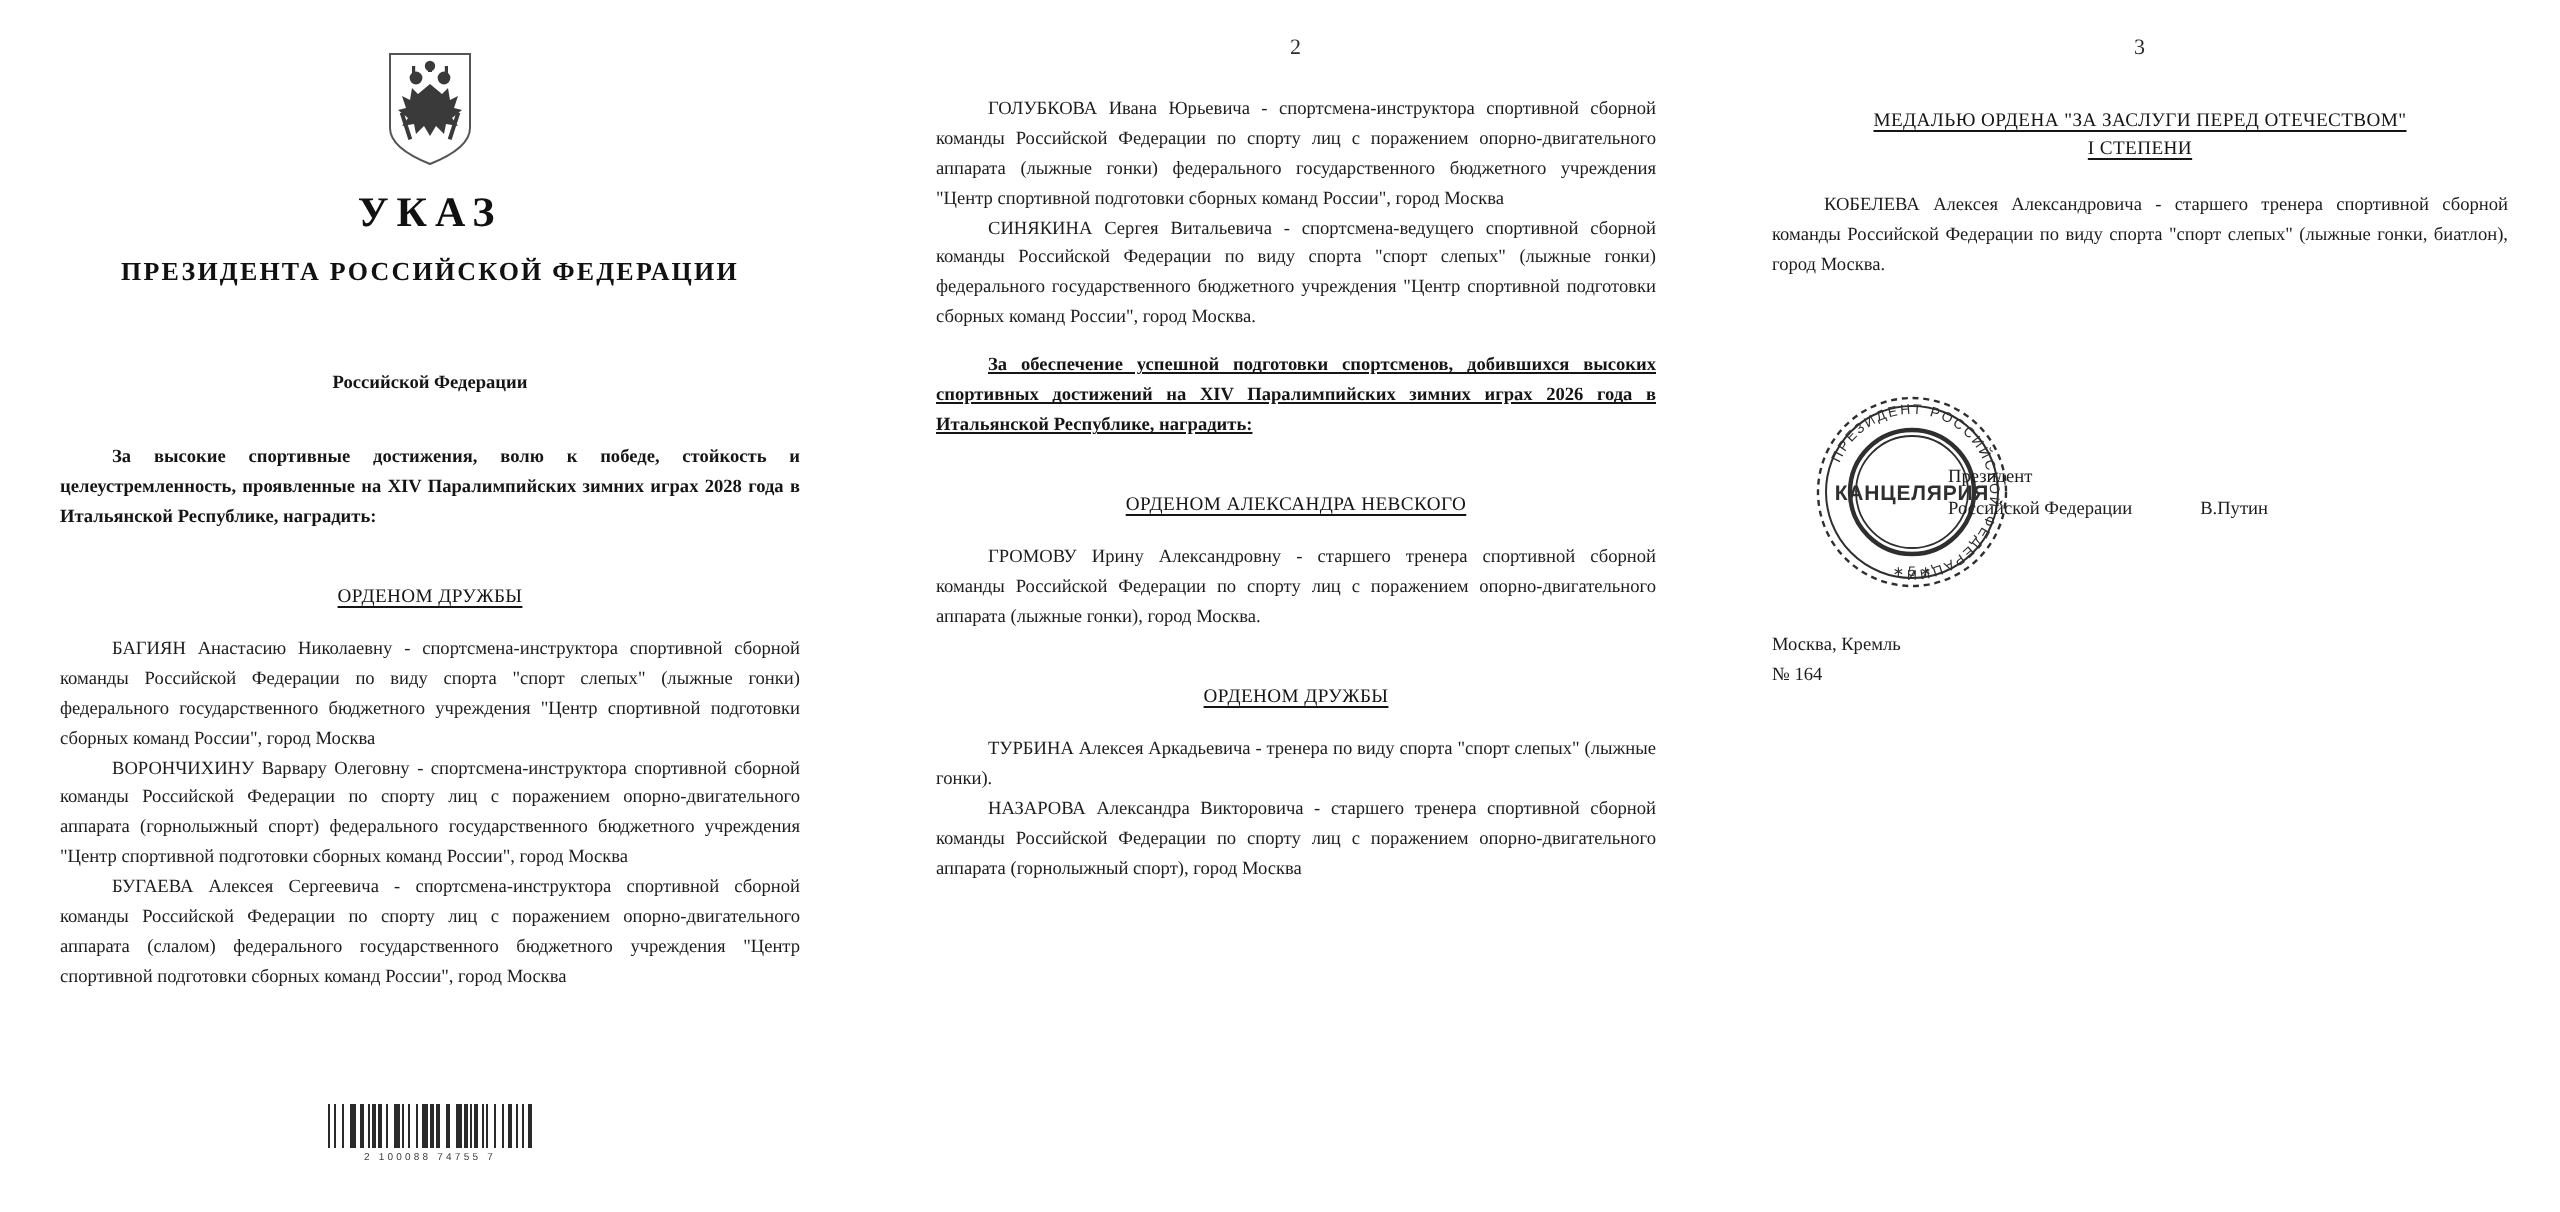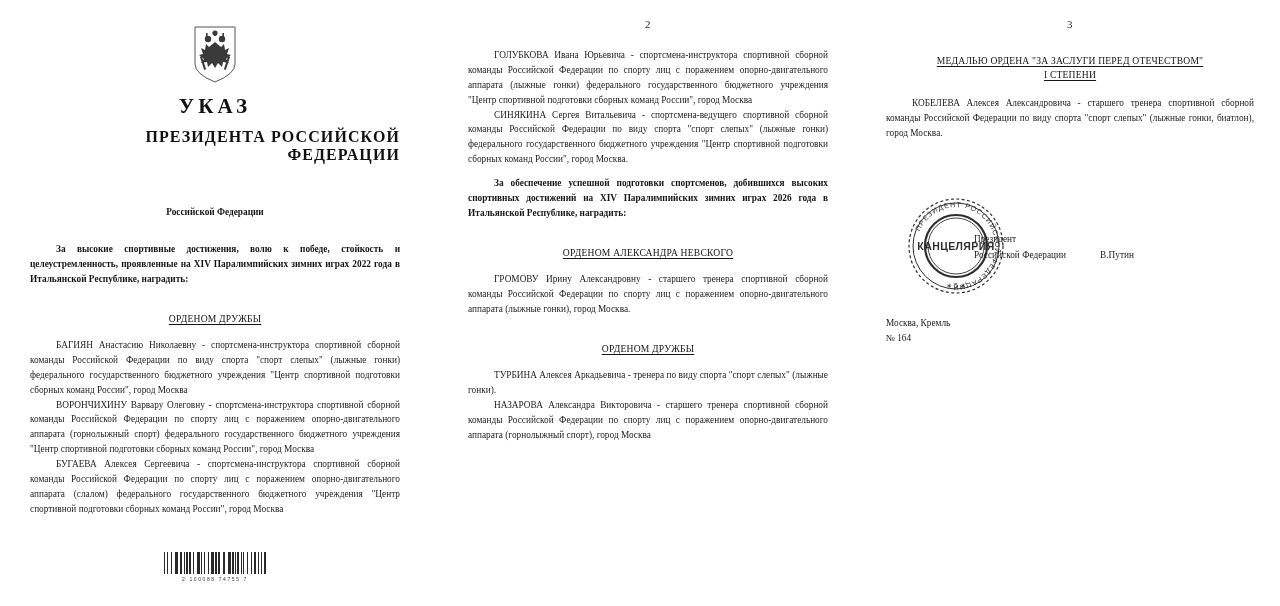--- a/index.html
+++ b/index.html
@@ -54,22 +54,22 @@
 
   .doc-title {
     text-align: center;
     font-size: 21px;
     font-weight: bold;
     letter-spacing: 4px;
     margin-top: 10px;
     color: #111;
   }
   .doc-subtitle {
-    text-align: right;
-    font-size: 16px;
+    text-align: center;
+    font-size: 13px;
     font-weight: bold;
     letter-spacing: 1.1px;
     margin-top: 9px;
     color: #111;
   }
 
   .doc-about {
     text-align: center;
     font-size: 9.3px;
     font-weight: bold;
@@ -113,20 +113,21 @@
   }
   .entry + .entry { margin-top: 0px; }
 
   .block-para {
     font-size: 9.3px;
     font-weight: bold;
     line-height: 1.62;
     text-align: justify;
     text-indent: 26px;
     color: #151515;
+    text-decoration: underline;
   }
 
   
   .barcode-wrap {
     position: absolute;
     left: 0;
     right: 0;
     bottom: 24px;
     display: flex;
     flex-direction: column;
@@ -209,21 +210,21 @@
       </div>
     </div>
 
     <div class="doc-title">УКАЗ</div>
     <div class="doc-subtitle">ПРЕЗИДЕНТА РОССИЙСКОЙ ФЕДЕРАЦИИ</div>
 
     <div class="doc-about">
       <div>Российской Федерации</div>
     </div>
 
-    <p class="lead-para">За высокие спортивные достижения, волю к победе, стойкость и целеустремленность, проявленные на XIV Паралимпийских зимних играх 2022 года в Итальянской Республике, наградить:</p>
+    <p class="lead-para">За высокие спортивные достижения, волю к победе, стойкость и целеустремленность, проявленные на XIV Паралимпийских зимних играх 2028 года в Итальянской Республике, наградить:</p>
 
     <div class="award-heading">
       <span>ОРДЕНОМ ДРУЖБЫ</span>
     </div>
 
     <p class="entry">БАГИЯН Анастасию Николаевну - спортсмена-инструктора спортивной сборной команды Российской Федерации по виду спорта "спорт слепых" (лыжные гонки) федерального государственного бюджетного учреждения "Центр спортивной подготовки сборных команд России", город Москва</p>
     <p class="entry">ВОРОНЧИХИНУ Варвару Олеговну - спортсмена-инструктора спортивной сборной команды Российской Федерации по спорту лиц с поражением опорно-двигательного аппарата (горнолыжный спорт) федерального государственного бюджетного учреждения "Центр спортивной подготовки сборных команд России", город Москва</p>
     <p class="entry">БУГАЕВА Алексея Сергеевича - спортсмена-инструктора спортивной сборной команды Российской Федерации по спорту лиц с поражением опорно-двигательного аппарата (слалом) федерального государственного бюджетного учреждения "Центр спортивной подготовки сборных команд России", город Москва</p>
 
     <div class="barcode-wrap">

